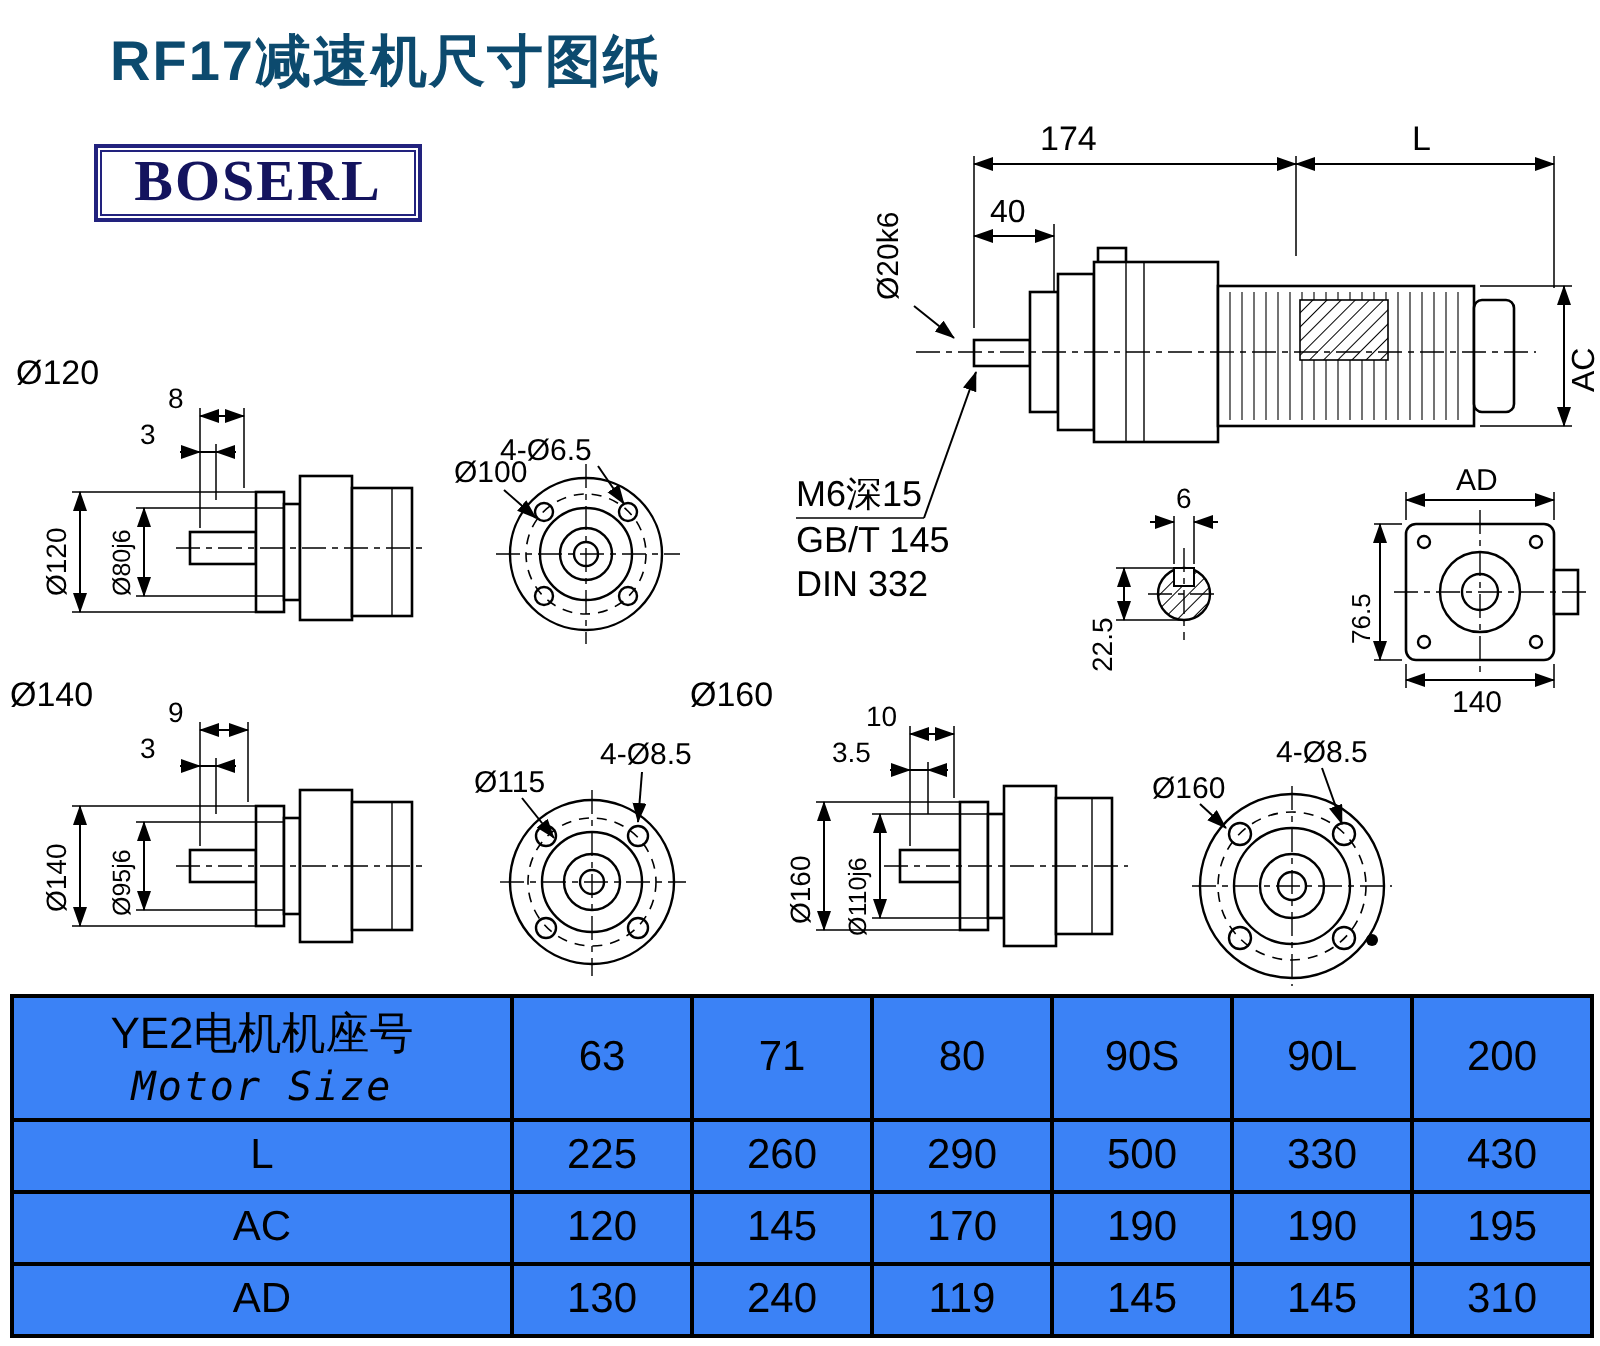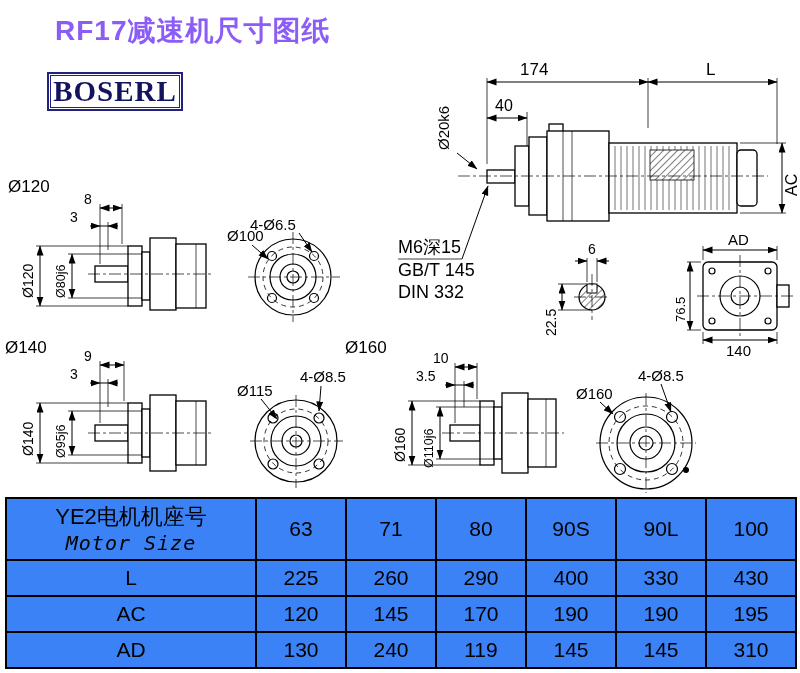--- a/index.html
+++ b/index.html
@@ -3,24 +3,24 @@
 <meta charset="utf-8">
 <style>
   * { margin:0; padding:0; box-sizing:border-box; }
   html,body { width:800px; height:673px; }
   body {
     position:relative; background:#fff; overflow:hidden;
     font-family:"Liberation Sans","DejaVu Sans",sans-serif; color:#000;
   }
   .page-title {
     position:absolute; left:55px; top:12px;
-    font-size:28px; font-weight:bold; letter-spacing:1px; color:#8b5cf6;
+    font-size:28px; font-weight:bold; letter-spacing:1px; color:#0c4a6e;
   }
   .logo-box {
-    position:absolute; left:47px; top:72px; width:136px; height:39px;
+    position:absolute; left:47px; top:72px; width:164px; height:39px;
     border:2px solid #22227e; box-shadow:inset 0 0 0 1px #fff, inset 0 0 0 2px #22227e;
     display:flex; align-items:center; justify-content:center;
     font-family:"Liberation Serif","DejaVu Serif",serif;
     font-weight:bold; font-size:29px; color:#14145e; letter-spacing:1px;
     background:#fff;
   }
   svg.drawing { position:absolute; left:0; top:0; }
   svg text { fill:#000; font-family:"Liberation Sans","DejaVu Sans",sans-serif; }
   .ol  { fill:#fff; stroke:#000; stroke-width:1.3; }
   .ol2 { fill:none; stroke:#000; stroke-width:1.2; }
@@ -306,28 +306,28 @@
     <tr class="r-head">
       <td>
         <div class="cell-cn">YE2电机机座号</div>
         <div class="cell-en">Motor Size</div>
       </td>
       <td class="col-head">63</td>
       <td class="col-head">71</td>
       <td class="col-head">80</td>
       <td class="col-head">90S</td>
       <td class="col-head">90L</td>
-      <td class="col-head">100</td>
+      <td class="col-head">200</td>
     </tr>
     <tr>
       <td class="row-label">L</td>
       <td>225</td>
       <td>260</td>
       <td>290</td>
-      <td>400</td>
+      <td>500</td>
       <td>330</td>
       <td>430</td>
     </tr>
     <tr>
       <td class="row-label">AC</td>
       <td>120</td>
       <td>145</td>
       <td>170</td>
       <td>190</td>
       <td>190</td>

